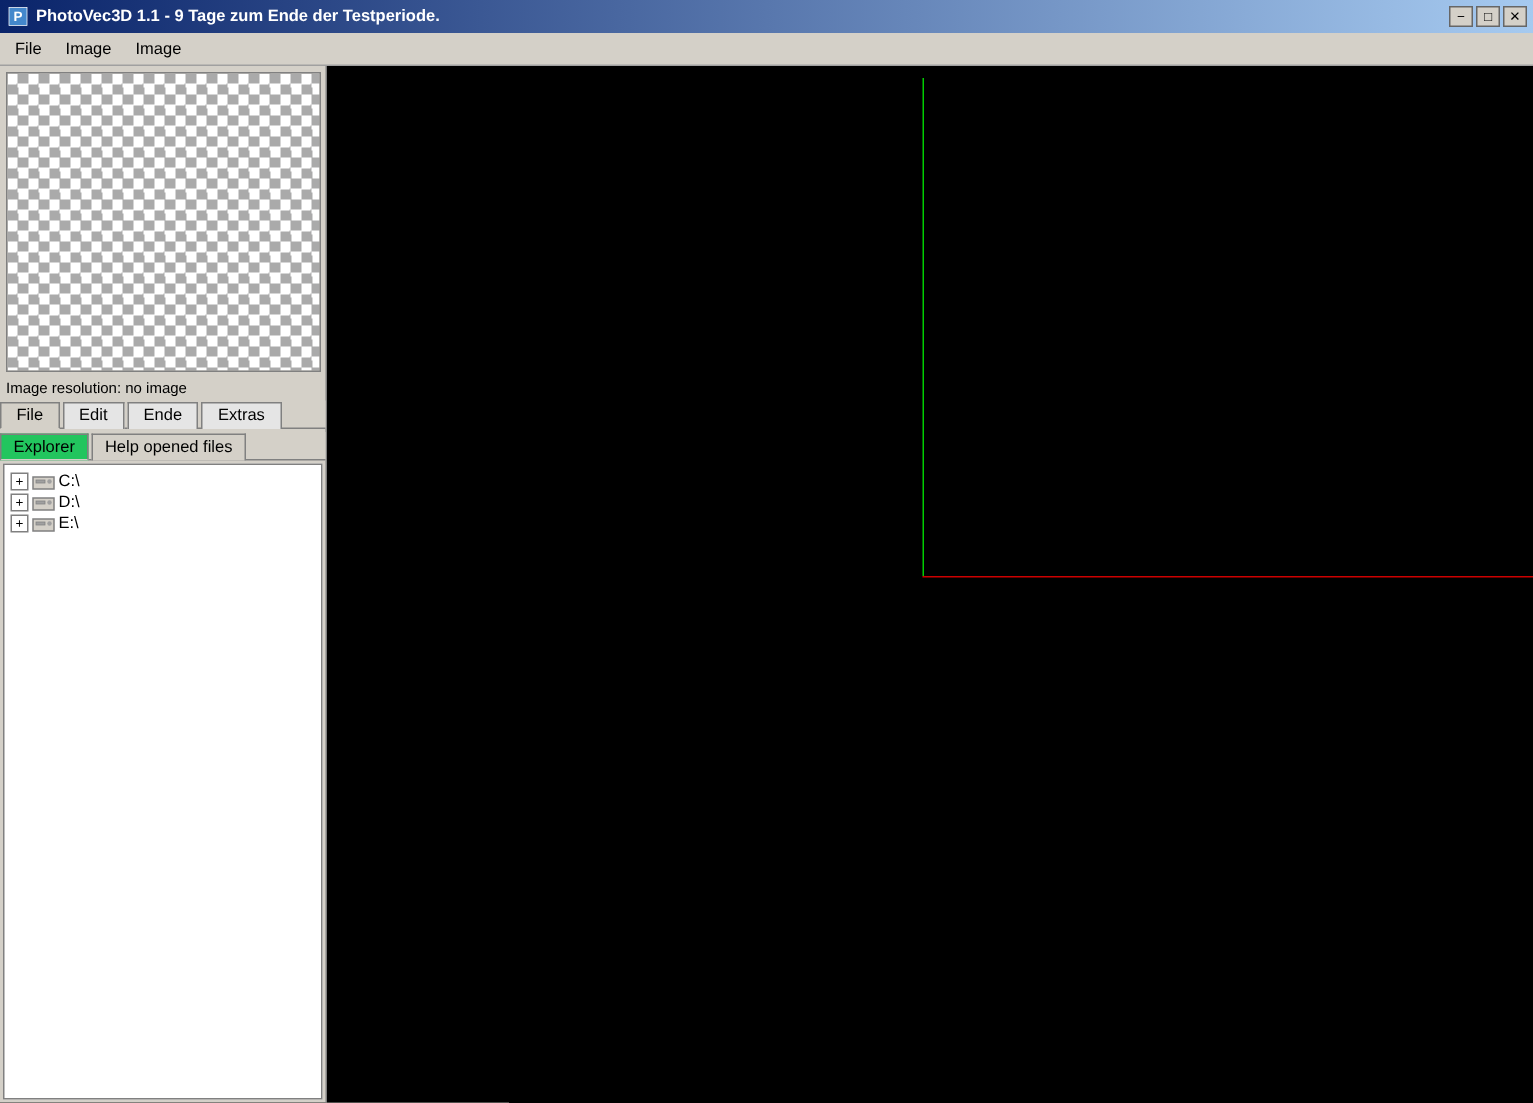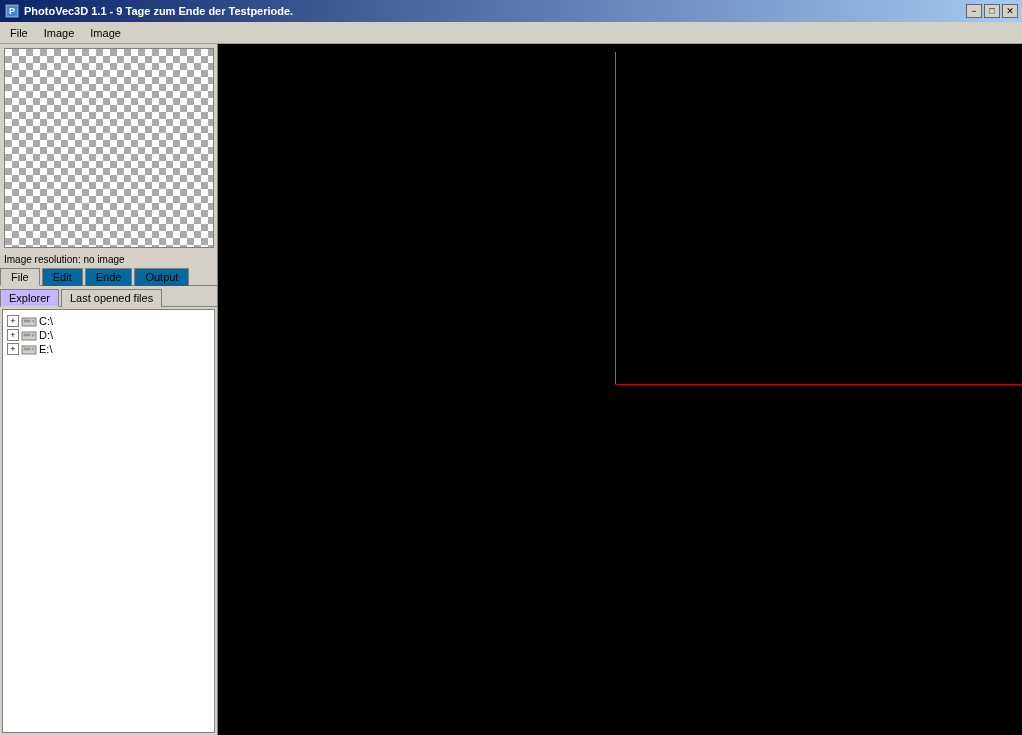--- a/index.html
+++ b/index.html
@@ -109,21 +109,21 @@
     
     #tabs-row {
       display: flex;
       border-bottom: 1px solid #808080;
       background: #d4d0c8;
     }
     .tab-btn {
       padding: 2px 10px;
       border: 1px solid #808080;
       border-bottom: none;
-      background: #0369a1;
+      background: #e5e5e5;
       cursor: pointer;
       font-size: 11px;
       margin-right: 2px;
       position: relative;
       top: 1px;
     }
     .tab-btn.active {
       background: #d4d0c8;
       border-bottom: 1px solid #d4d0c8;
       font-weight: normal;
@@ -141,21 +141,21 @@
       border: 1px solid #808080;
       border-bottom: none;
       background: #d4d0c8;
       cursor: pointer;
       font-size: 11px;
       margin-right: 2px;
       position: relative;
       top: 1px;
     }
     .sub-tab-btn.active {
-      background: #c4b5fd;
+      background: #22c55e;
       border-bottom: 1px solid #d4d0c8;
     }
 
     
     #explorer-panel {
       flex: 1;
       background: white;
       border: 1px solid #808080;
       margin: 2px 2px 2px 2px;
       overflow: auto;
@@ -248,26 +248,26 @@
   <div id="left-panel">
 
     <div id="preview-area"></div>
 
     <div id="image-resolution">Image resolution: no image</div>
 
     <div id="tabs-row">
       <div class="tab-btn active">File</div>
       <div class="tab-btn">Edit</div>
       <div class="tab-btn">Ende</div>
-      <div class="tab-btn">Output</div>
+      <div class="tab-btn">Extras</div>
     </div>
 
     <div id="sub-tabs-row">
       <div class="sub-tab-btn active">Explorer</div>
-      <div class="sub-tab-btn">Last opened files</div>
+      <div class="sub-tab-btn">Help opened files</div>
     </div>
 
     <div id="explorer-panel">
       <div class="tree-item">
         <span class="tree-expand">+</span>
         <span class="tree-drive-icon">
           <svg width="16" height="12" viewBox="0 0 16 12">
             <rect x="1" y="3" width="14" height="8" fill="#d4d0c8" stroke="#808080" stroke-width="1"></rect>
             <rect x="3" y="5" width="6" height="2" fill="#a0a0a0" stroke="#808080" stroke-width="0.5"></rect>
             <circle cx="12" cy="6" r="1.5" fill="#a0a0a0"></circle>

